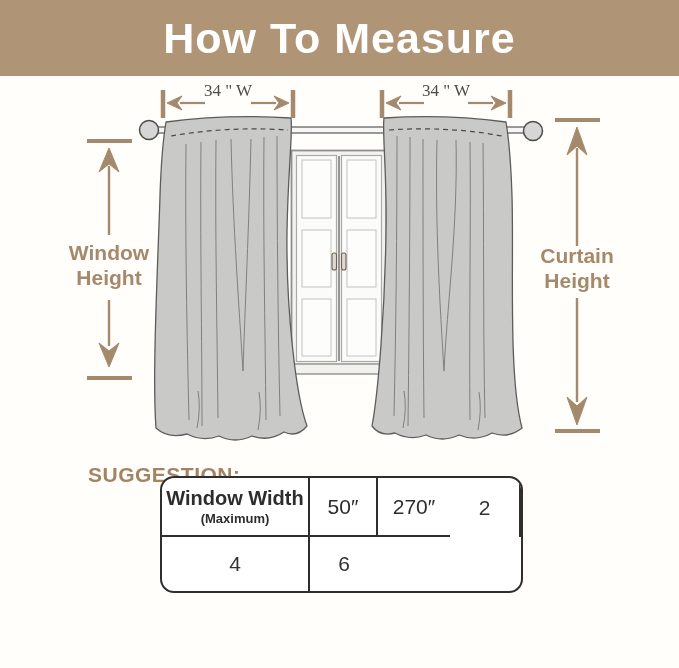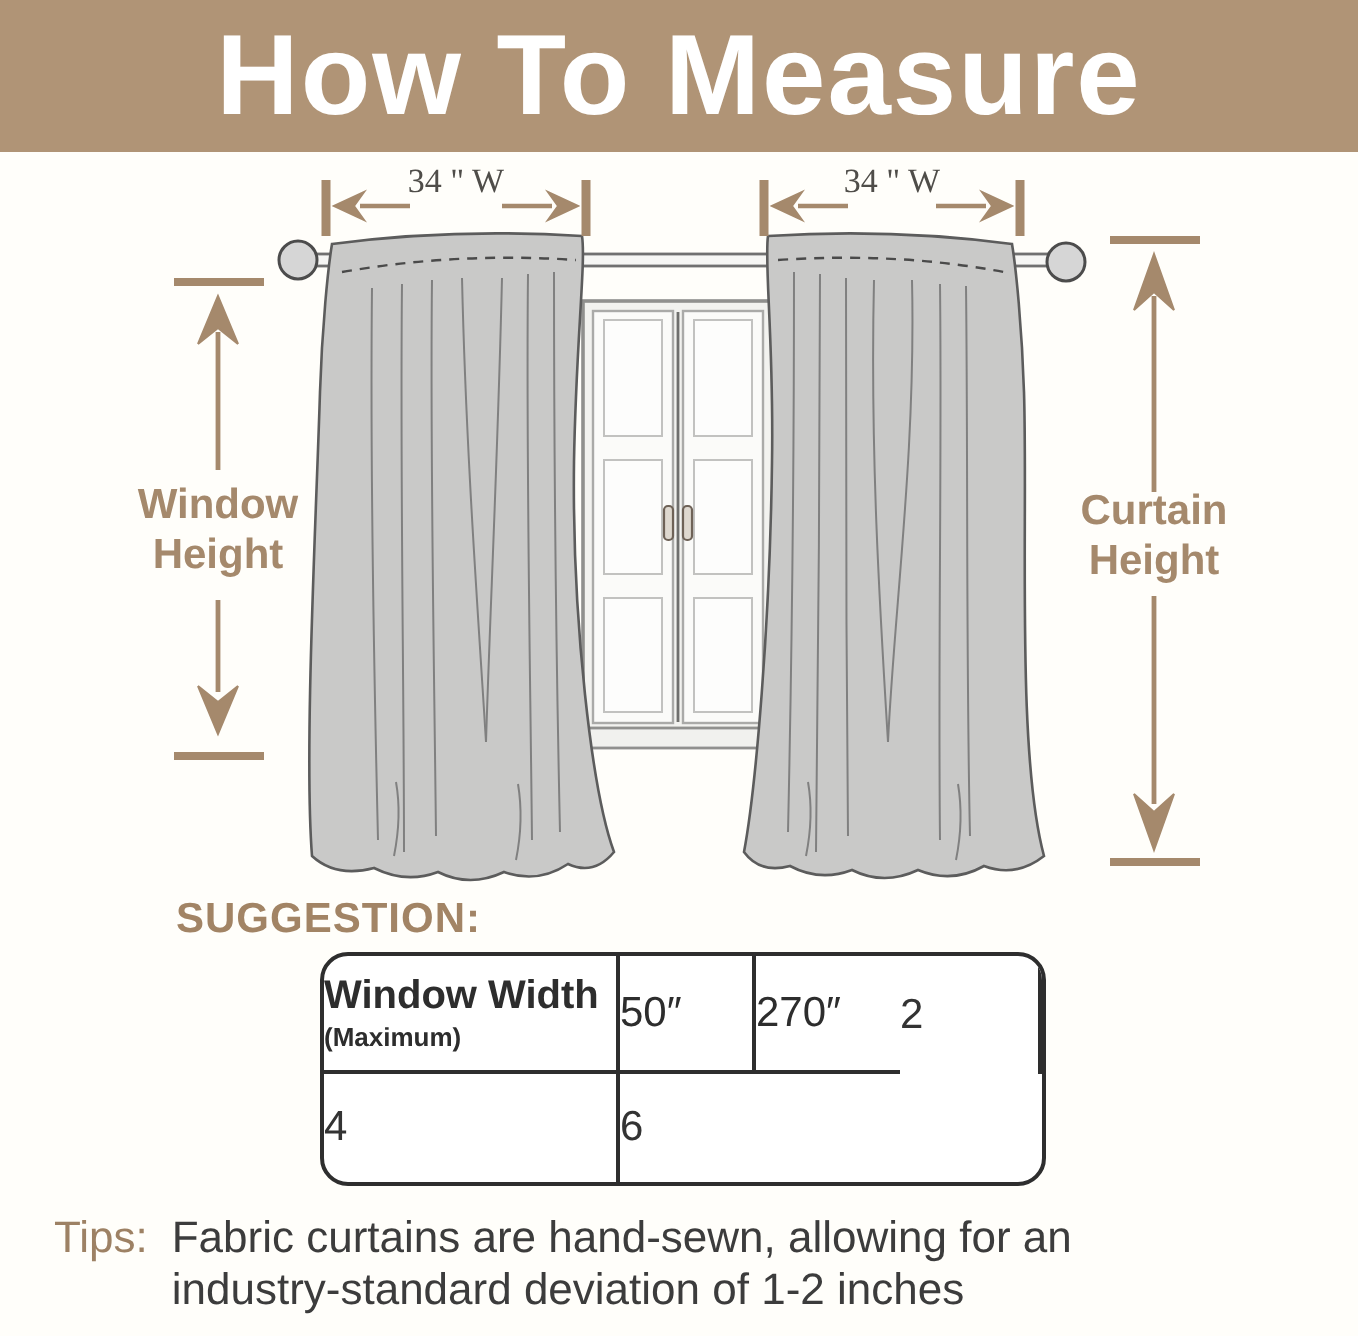--- a/index.html
+++ b/index.html
@@ -6,48 +6,48 @@
   .page{
     position:relative;width:679px;height:668px;overflow:hidden;
     background:#fffefa;font-family:"Liberation Sans",sans-serif;
   }
   
   .header{
     position:absolute;top:0;left:0;width:679px;height:76px;
     background:#b09476;display:flex;align-items:center;justify-content:center;
   }
   .header-title{
-    color:#ffffff;font-size:57px;font-weight:bold;letter-spacing:1px;margin:16px;
+    color:#ffffff;font-size:43px;font-weight:bold;letter-spacing:1px;margin:16px;
     font-family:"Liberation Sans",sans-serif;
   }
   
   .diagram-svg{position:absolute;top:76px;left:0;}
   .measure-label{
     position:absolute;text-align:center;color:#4f4d49;
     font-family:"Liberation Serif",serif;font-size:17px;
   }
   .height-label{
     position:absolute;text-align:center;color:#a5896c;
     font-size:21px;font-weight:bold;line-height:1.18;
   }
   
   .suggestion-heading{
-    position:absolute;left:88px;top:448px;
+    position:absolute;left:88px;top:463px;
     color:#a28465;font-size:21px;font-weight:bold;letter-spacing:0.5px;
   }
   .size-table{
     position:absolute;left:160px;top:476px;width:363px;height:117px;
     box-sizing:border-box;border:2px solid #2e2e2e;border-radius:14px;
     overflow:hidden;display:grid;
     grid-template-columns:148px 68px 72px 1fr;
     grid-template-rows:59px 1fr;
     background:#ffffff;
   }
   .size-table .cell{
-    display:flex;flex-direction:column;align-items:flex-start;justify-content:center;
+    display:flex;flex-direction:column;align-items:center;justify-content:center;
     box-sizing:border-box;color:#2d2d2d;
   }
   .size-table .cell.col{border-right:2px solid #2e2e2e;}
   .size-table .cell.row-top{border-bottom:2px solid #2e2e2e;}
   .cell-main{font-size:20px;font-weight:bold;line-height:1.05;}
   .cell-sub{font-size:13px;font-weight:bold;margin-top:2px;}
   .cell-value{font-size:21px;font-weight:normal;}
   .cell-number{font-size:21px;font-weight:normal;color:#333333;}
   
   .tips{
@@ -195,18 +195,14 @@
       <span class="cell-number">2</span>
     </div>
     <div class="cell col">
       <span class="cell-number">4</span>
     </div>
     <div class="cell">
       <span class="cell-number">6</span>
     </div>
   </div>
 
-  <div class="tips">
-    <span class="tips-label">Tips:</span>
-    <p class="tips-text">Fabric curtains are hand-sewn, allowing for an industry-standard deviation of 1-2 inches</p>
-  </div>
 
 </div>
 
 </body></html>

